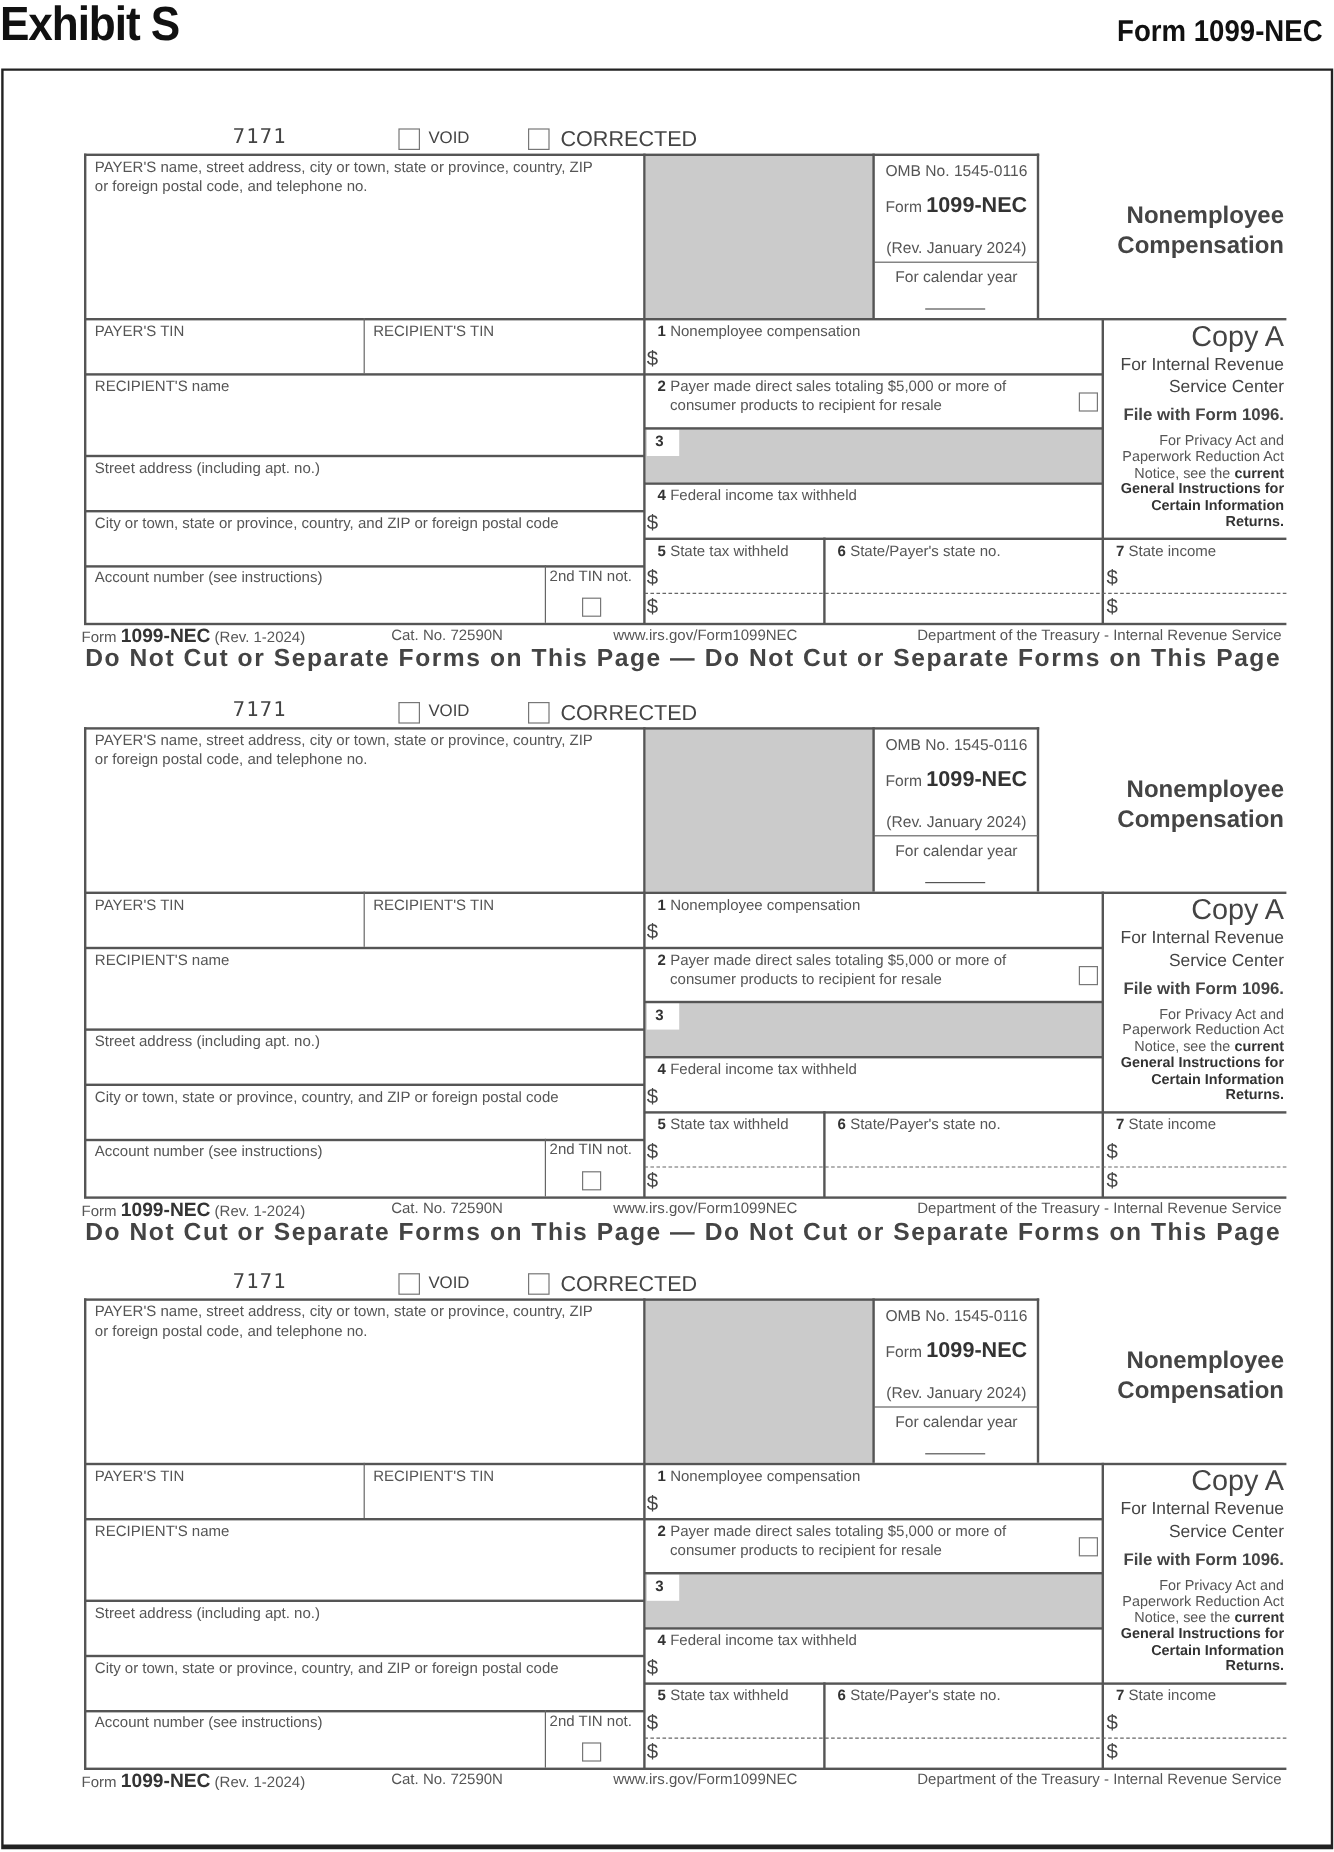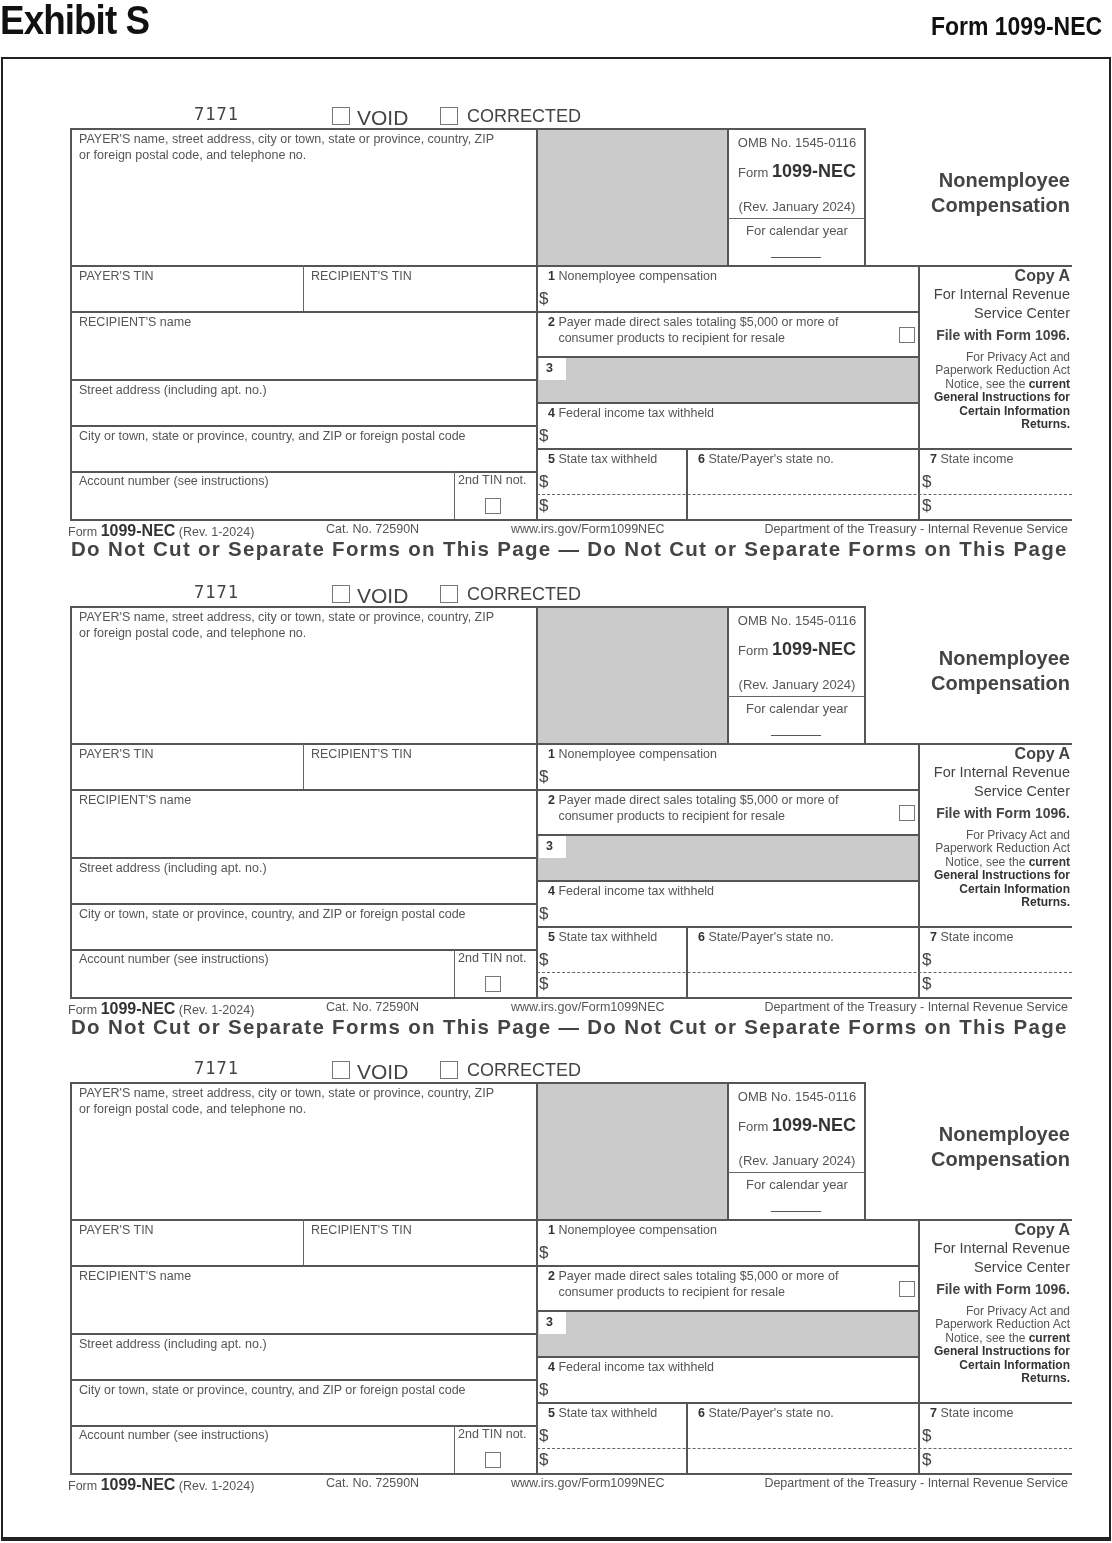--- a/index.html
+++ b/index.html
@@ -8,21 +8,21 @@
 
   .exhibit-title { position: absolute; left: 0; top: -2px; font-size: 40px; font-weight: bold; color: #111; letter-spacing: -1px; transform: scaleX(0.92); transform-origin: left; }
   .page-form-title { position: absolute; right: 10px; top: 12px; font-size: 25px; font-weight: bold; color: #111; transform: scaleX(0.92); transform-origin: right; }
 
   .page-frame { position: absolute; left: 1px; top: 57px; width: 1110px; height: 1484px; border: 2px solid #222; border-bottom-width: 4px; }
 
   .form-block { position: absolute; left: 0; width: 1112px; height: 470px; }
   .form-code { position: absolute; left: 194px; top: 2px; font-family: "DejaVu Sans Mono", monospace; font-size: 17px; letter-spacing: 1px; color: #444; }
   .chk { position: absolute; width: 18px; height: 18px; border: 1px solid #777; background: #fff; }
   .void-chk { left: 332px; top: 5px; }
-  .void-label { position: absolute; left: 357px; top: 4px; font-size: 21px; color: #444; }
+  .void-label { position: absolute; left: 357px; top: 4px; font-size: 14px; color: #444; }
   .corr-chk { left: 440px; top: 5px; }
   .corr-label { position: absolute; left: 467px; top: 4px; font-size: 18px; color: #444; }
   .lbl { position: absolute; font-size: 12.5px; color: #555; line-height: 1.25; white-space: nowrap; }
   .lbl b { color: #333; font-weight: bold; }
   .dollar { position: absolute; font-size: 17px; color: #444; }
   .gray { position: absolute; background: #cbcbcb; }
 
   .h-line { position: absolute; height: 0; border-top: 2px solid #555; }
   .h-thin { position: absolute; height: 0; border-top: 1px solid #666; }
   .h-dash { position: absolute; height: 0; border-top: 1px dashed #666; }
@@ -30,21 +30,21 @@
   .v-thin { position: absolute; width: 0; border-left: 1px solid #666; }
 
   .omb { position: absolute; font-size: 13px; color: #555; text-align: center; width: 136px; }
   .form-name-line { position: absolute; width: 136px; text-align: center; color: #555; font-size: 13px; }
   .form-name-line .big { font-size: 18px; font-weight: bold; color: #333; }
   .cal-blank { position: absolute; width: 50px; height: 0; border-top: 1px solid #555; }
 
   .title-nonemp { position: absolute; right: 42px; font-size: 20px; font-weight: bold; color: #444; text-align: right; line-height: 25px; }
 
   .copy-col { position: absolute; text-align: right; color: #444; }
-  .copy-a { font-size: 16px; font-weight: bold; }
+  .copy-a { font-size: 24px; font-weight: normal; }
   .copy-irs { font-size: 14.5px; line-height: 19px; }
   .copy-file { font-size: 14px; font-weight: bold; }
   .copy-privacy { font-size: 12px; line-height: 13.4px; color: #555; }
   .copy-privacy b { color: #333; }
 
   .footer-line { position: absolute; left: 68px; width: 1000px; font-size: 12.5px; color: #555; white-space: nowrap; }
   .footer-line .fbig { font-size: 16px; font-weight: bold; color: #333; }
   .donotcut { position: absolute; left: 71px; font-size: 20.5px; font-weight: bold; color: #444; letter-spacing: 1.3px; white-space: nowrap; }
 </style>
 </head>

